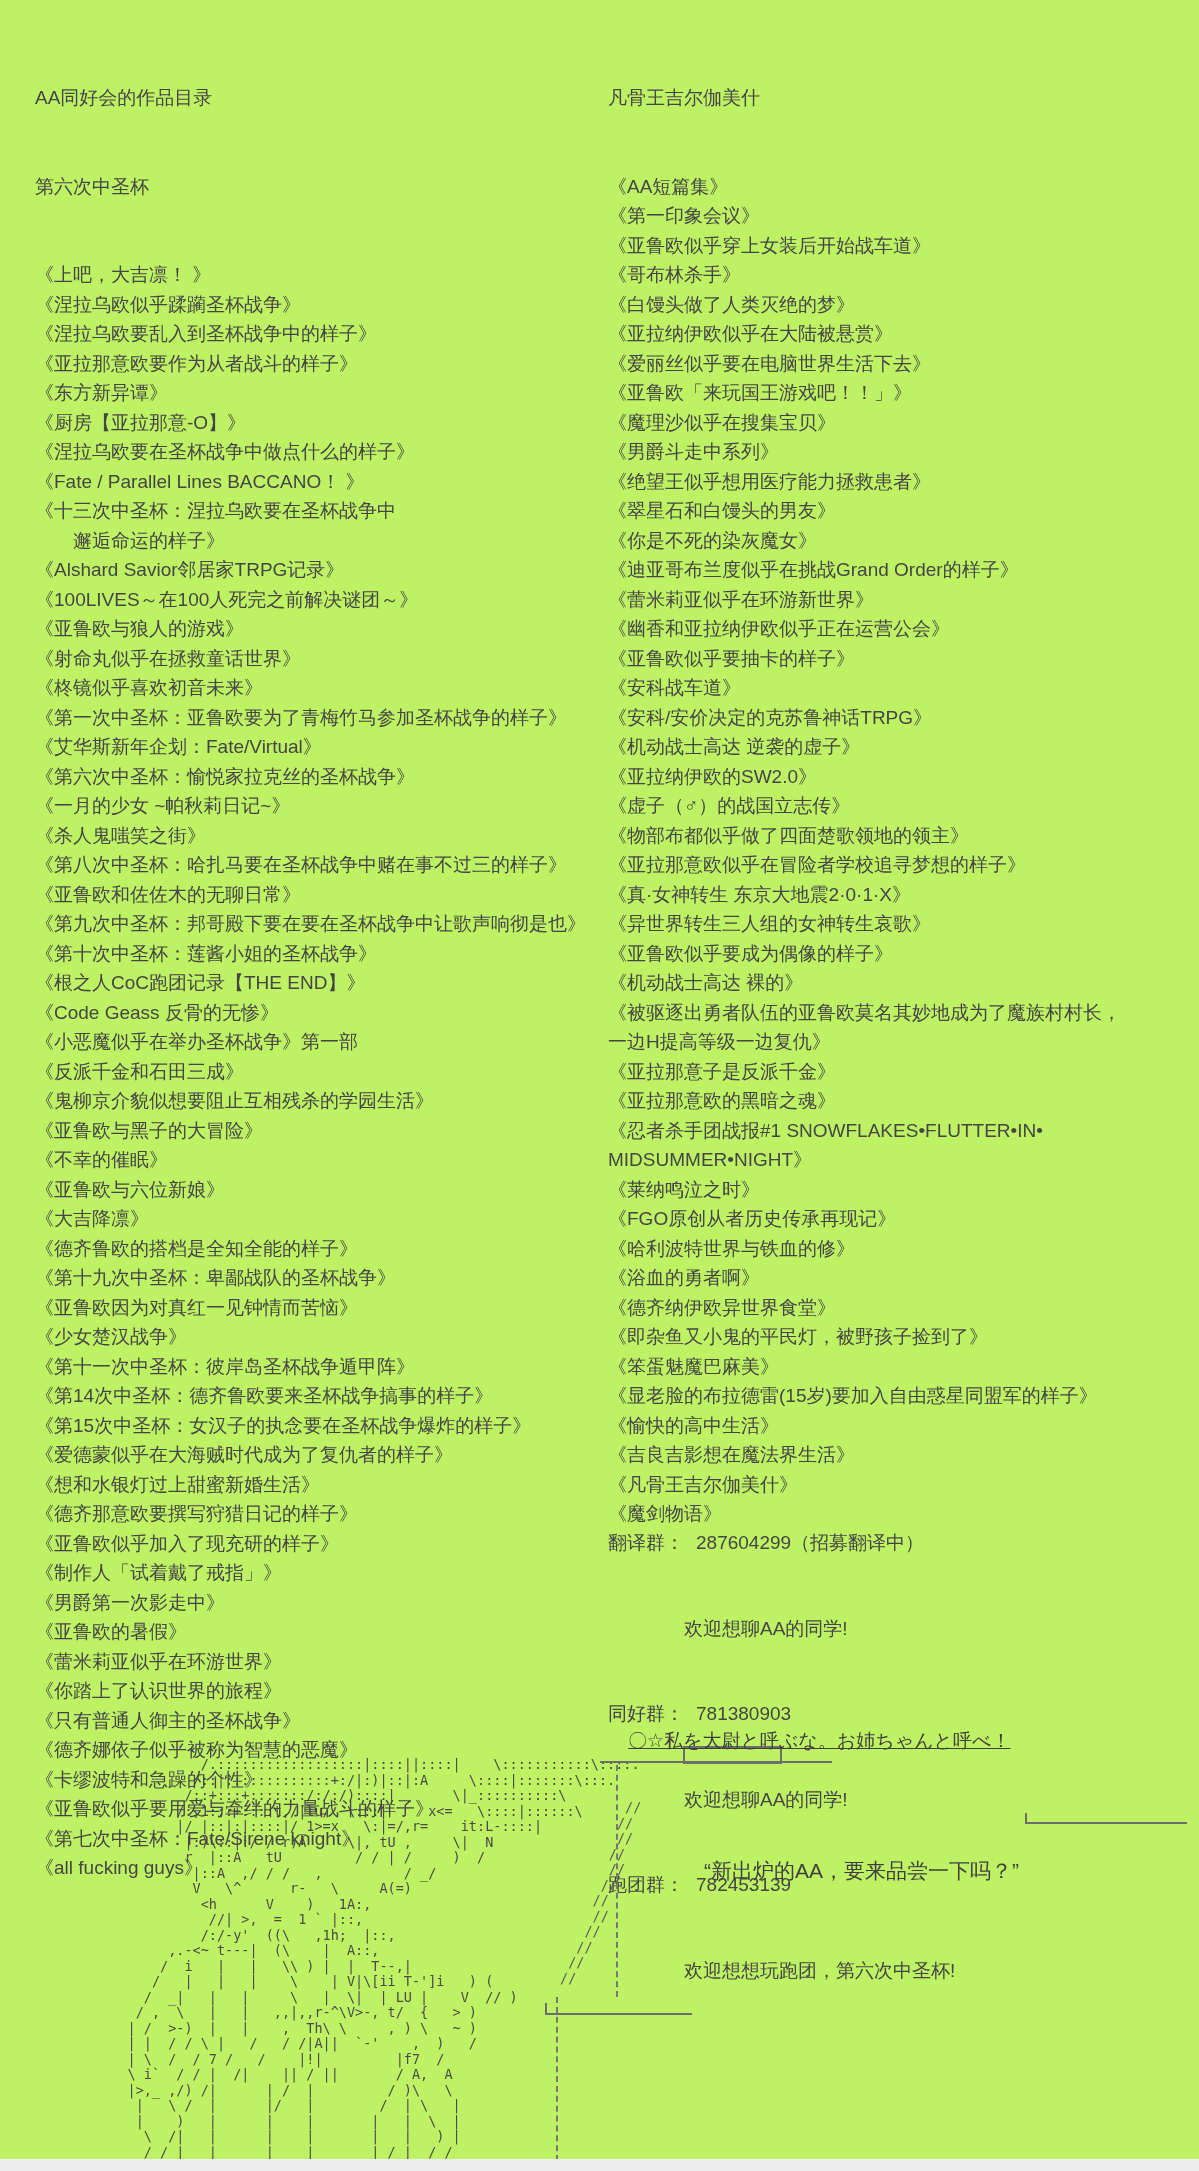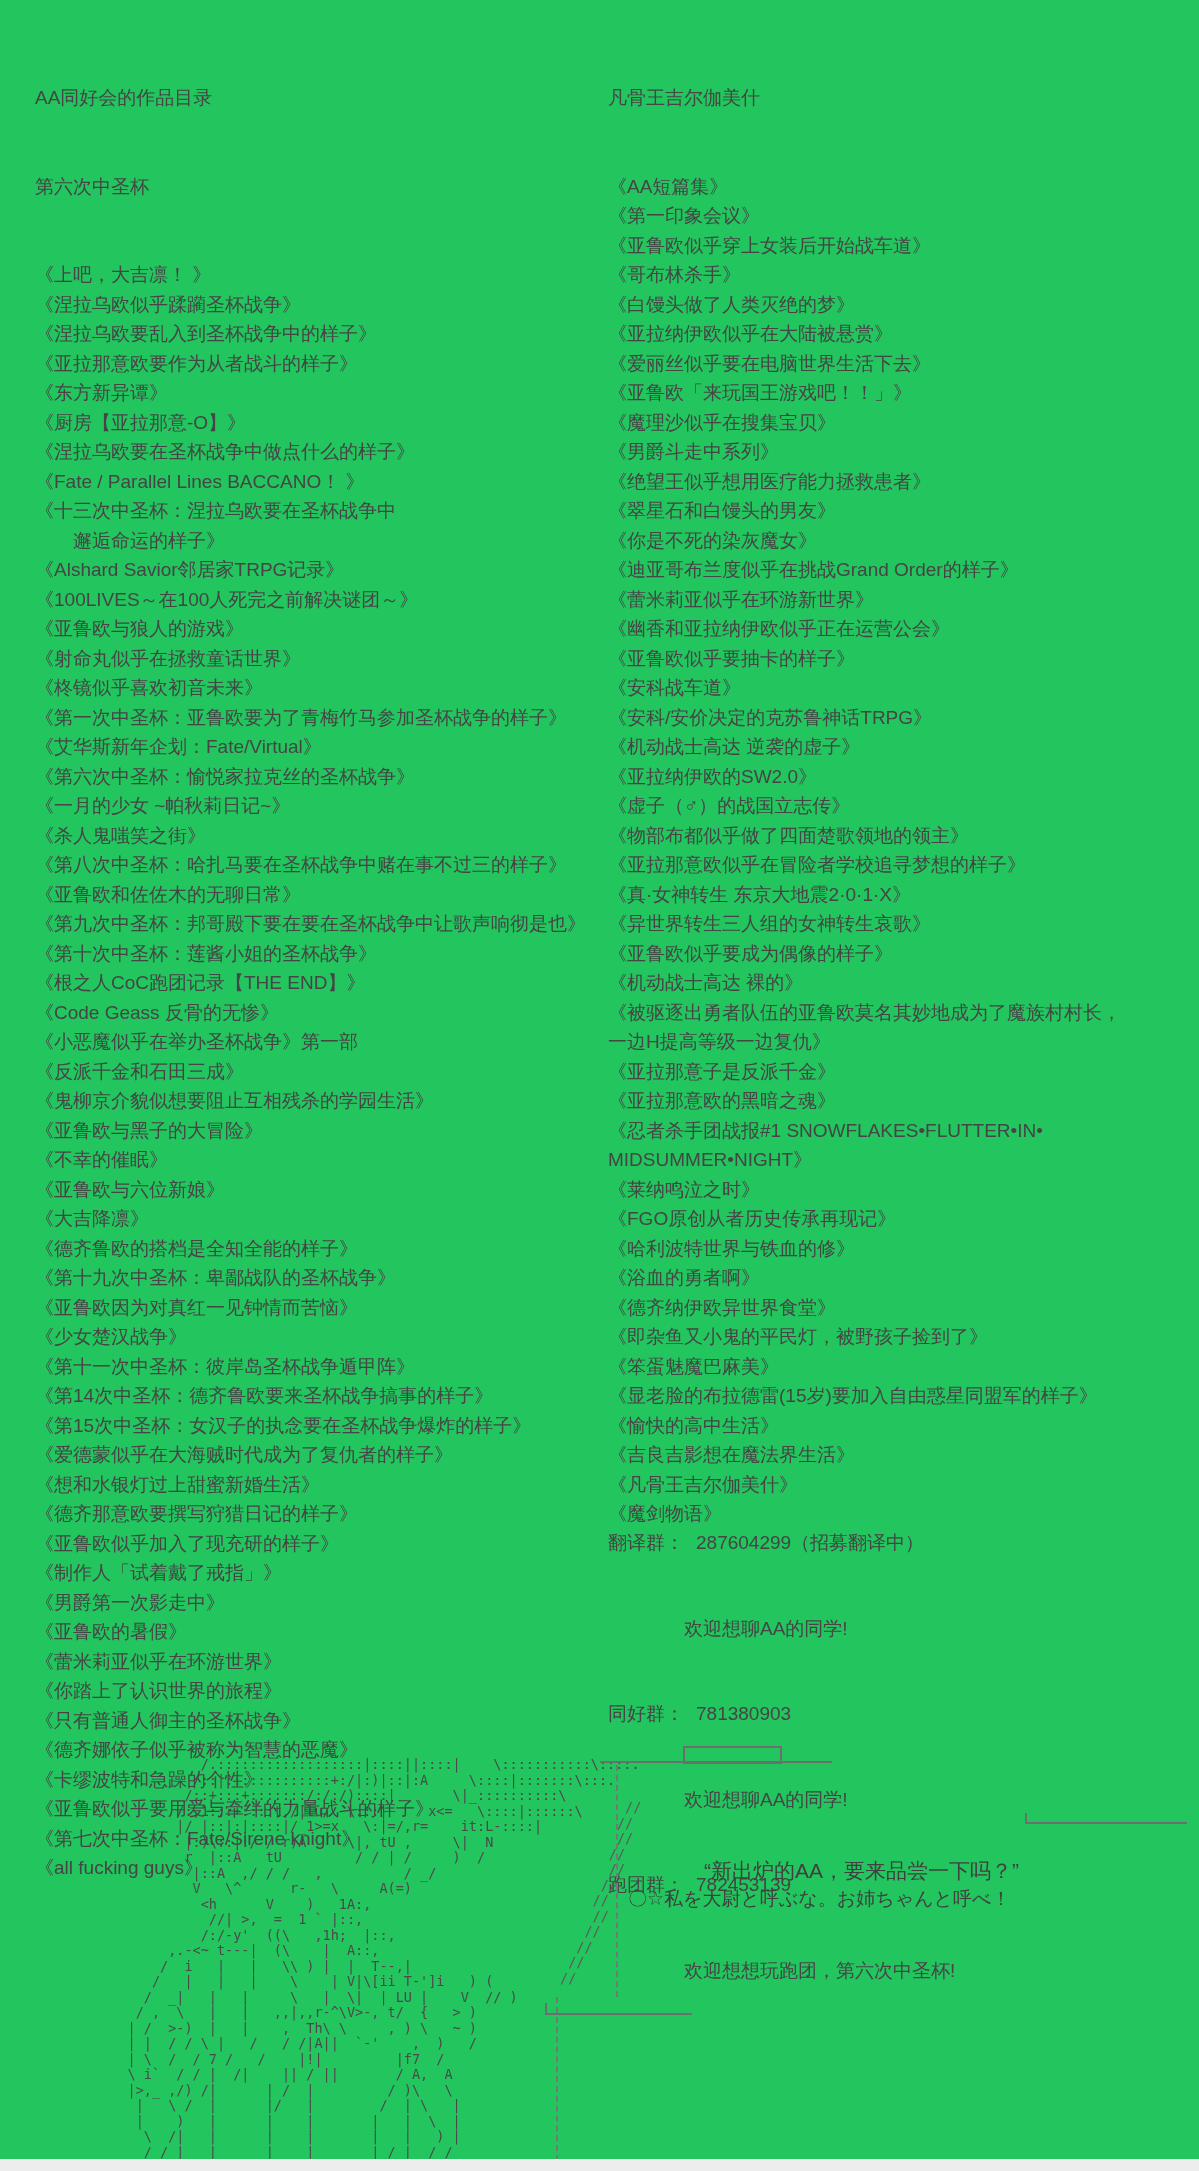--- a/index.html
+++ b/index.html
@@ -1,30 +1,30 @@
 <!DOCTYPE html>
 <html><head>
 <meta charset="utf-8">
 <style>
   html,body{margin:0;padding:0;background:#fff;}
-  .page{position:relative;width:1199px;height:2171px;background:#22c55e;overflow:hidden;
+  .page{position:relative;width:1199px;height:2171px;background:#bef264;overflow:hidden;
         font-family:"Liberation Sans","DejaVu Sans",sans-serif;color:#454545;}
   .col{position:absolute;white-space:pre;font-size:19px;line-height:29.5px;}
   .col-left{left:35px;top:24px;width:570px;}
   .col-right{left:608px;top:24px;width:585px;}
   .col .line{height:29.5px;}
   .groups{position:absolute;left:608px;top:1472px;font-size:19px;line-height:28.5px;white-space:pre;}
   .group-label{margin-right:12px;}
   .group-note{margin-left:76px;height:28.5px;}
   .group-row{height:28.5px;}
   .aa{position:absolute;left:95px;top:1757px;margin:0;color:#4a4a4a;
       font-family:"DejaVu Sans Mono","Liberation Mono",monospace;font-size:13.5px;line-height:15.5px;}
   .pole{position:absolute;left:560px;top:1800px;margin:0;color:#5a5a5a;
       font-family:"DejaVu Sans Mono","Liberation Mono",monospace;font-size:13.5px;line-height:15.5px;}
-  .speech-jp{position:absolute;left:628px;top:1886px;font-size:19px;color:#3f3f3f;white-space:pre;}
+  .speech-jp{position:absolute;left:628px;top:1728px;font-size:19px;color:#3f3f3f;white-space:pre;text-decoration:underline;}
   .speech-cn{position:absolute;left:704px;top:1857px;font-size:21px;color:#3f3f3f;white-space:pre;}
   .sign-box{position:absolute;left:683px;top:1746px;width:95px;height:14px;border:2px solid #6e6e6e;}
   .sign-rail-top{position:absolute;left:600px;top:1761px;width:232px;height:0;border-top:2px solid #6e6e6e;}
   .sign-pole-a{position:absolute;left:616px;top:1765px;height:232px;border-left:2px dashed #777;}
   .sign-pole-b{position:absolute;left:556px;top:1997px;height:174px;border-left:2px dashed #777;}
   .sign-rail-bottom{position:absolute;left:545px;top:2003px;width:145px;height:10px;
       border-left:2px solid #6e6e6e;border-bottom:2px solid #6e6e6e;}
   .sign-rail-right{position:absolute;left:1025px;top:1813px;width:160px;height:9px;
       border-left:2px solid #6e6e6e;border-bottom:2px solid #6e6e6e;}
   .bottom-strip{position:absolute;left:0;bottom:0;width:1199px;height:12px;background:#ededed;}

